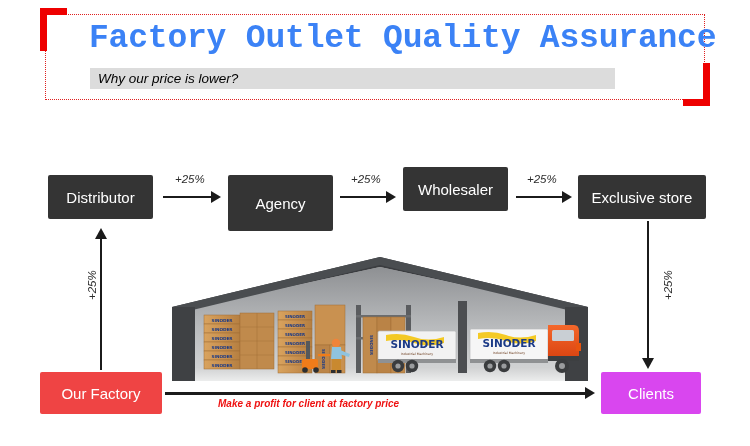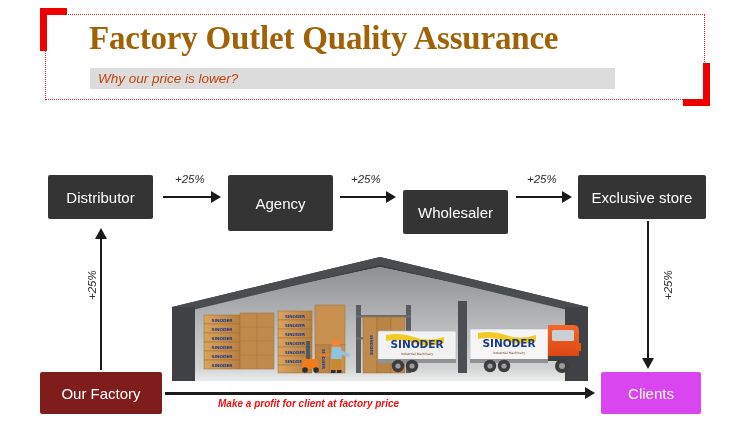--- a/index.html
+++ b/index.html
@@ -23,55 +23,55 @@
   .bracket.tl{
     left:-5px;top:-6px;width:20px;height:36px;
     border-left:7px solid #ee0000;border-top:7px solid #ee0000;
   }
   .bracket.br{
     right:-5px;bottom:-6px;width:20px;height:36px;
     border-right:7px solid #ee0000;border-bottom:7px solid #ee0000;
   }
   .main-title{
     position:absolute;left:44px;top:6px;
-    font-family:Liberation Serif, serif;
+    font-family:Liberation Mono, monospace;
     font-weight:bold;
     font-size:33px;
     letter-spacing:-0.2px;
-    color:#a16207;
+    color:#3b82f6;
     white-space:nowrap;
   }
   .subtitle-bar{
     position:absolute;left:45px;top:54px;width:525px;height:21px;
     background:#dcdcdc;
   }
   .subtitle-text{
     position:absolute;left:53px;top:54px;height:21px;
     display:flex;align-items:center;
-    font-style:italic;font-size:13.5px;color:#c2410c;
+    font-style:italic;font-size:13.5px;color:#000000;
     white-space:nowrap;
   }
 
   
   .node{
     position:absolute;
     display:flex;align-items:center;justify-content:center;
     color:#ffffff;
     border-radius:2px;
     font-size:15px;
     white-space:nowrap;
     box-sizing:border-box;
   }
   .node.dark{background:#343434;}
-  .node.blue{background:#7f1d1d;}
+  .node.blue{background:#ef4444;}
   .node.orange{background:#d946ef;}
 
   #node-distributor{left:48px;  top:175px; width:105px; height:44px;}
   #node-agency{     left:228px; top:175px; width:105px; height:56px;}
-  #node-wholesaler{ left:403px; top:190px; width:105px; height:44px;}
+  #node-wholesaler{ left:403px; top:167px; width:105px; height:44px;}
   #node-exclusive{  left:578px; top:175px; width:128px; height:44px;}
   #node-factory{    left:40px;  top:372px; width:122px; height:42px;}
   #node-clients{    left:601px; top:372px; width:100px; height:42px;}
 
   
   .harrow{position:absolute;height:12px;}
   .harrow .shaft{
     position:absolute;left:0;top:5px;height:2.2px;background:#1b1b1b;
   }
   .harrow .head{

